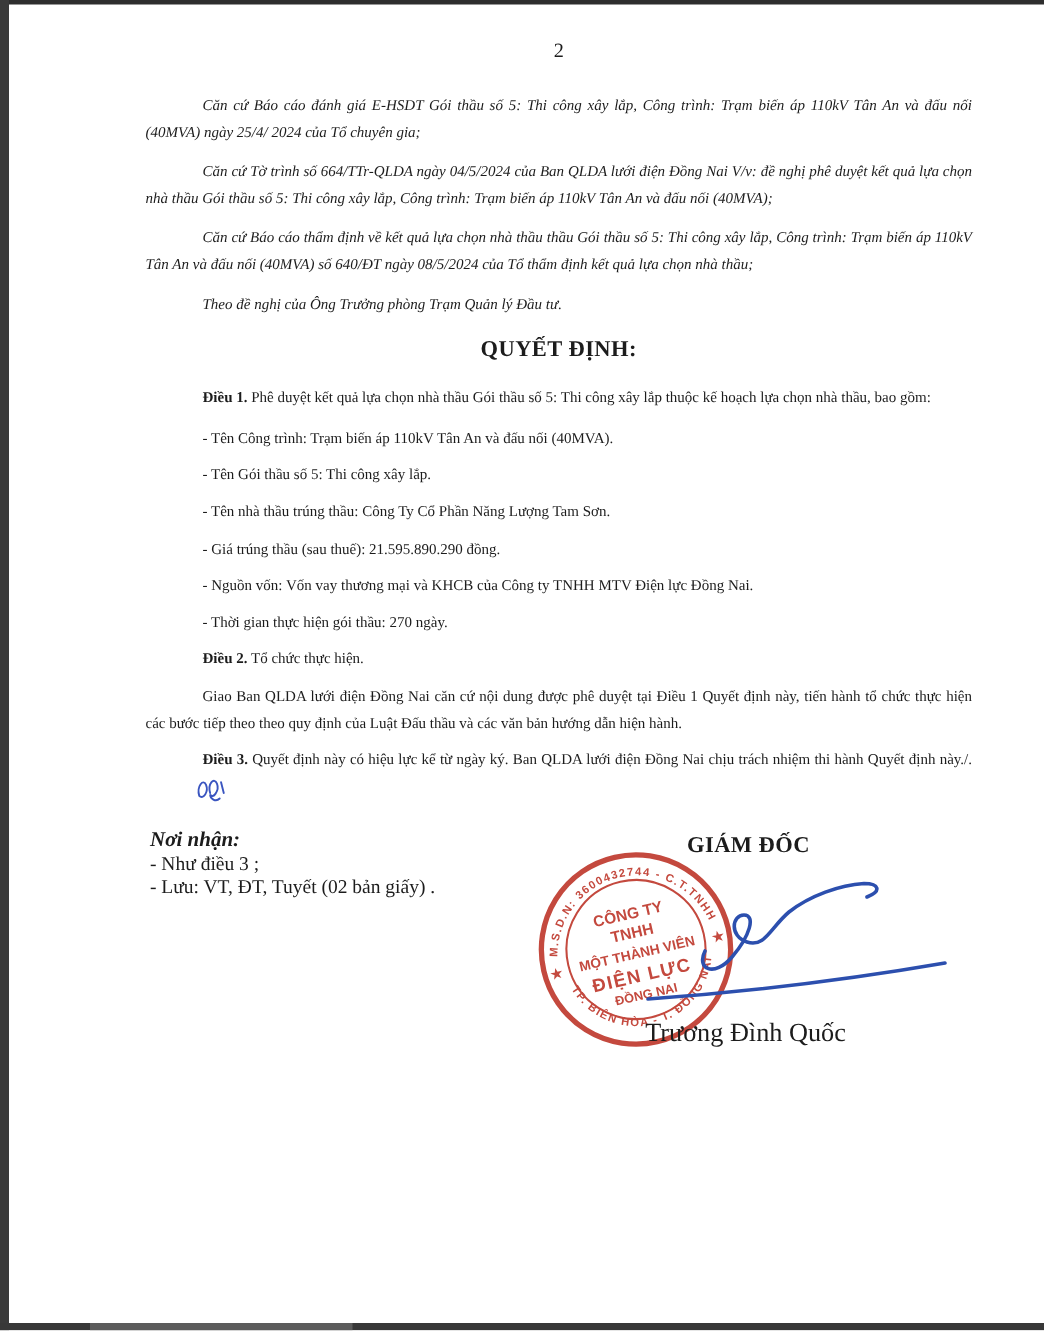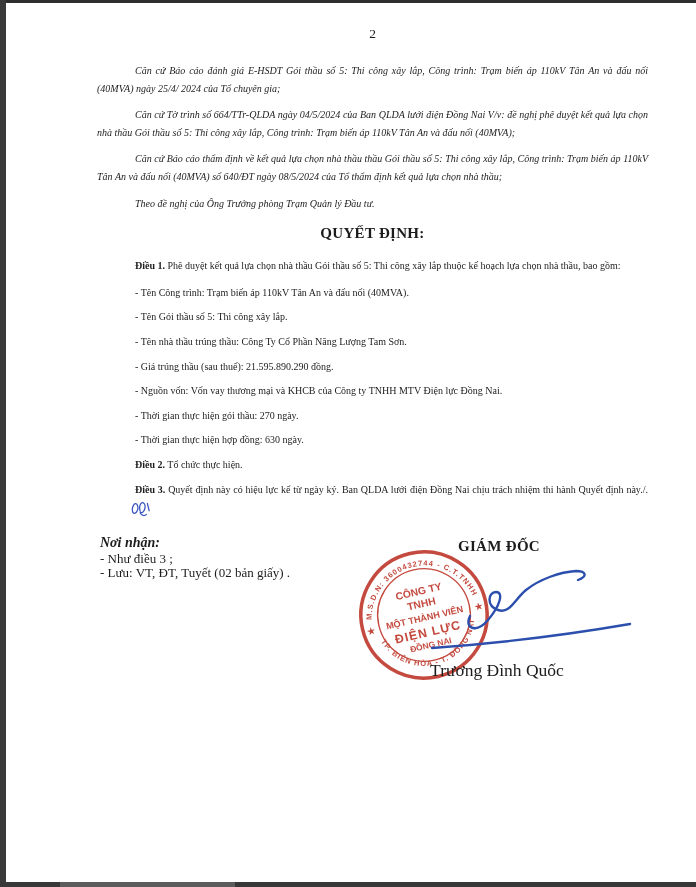--- a/index.html
+++ b/index.html
@@ -56,23 +56,23 @@
     <div class="heading">QUYẾT ĐỊNH:</div>
 
     <p class="para"><b class="art-label">Điều 1.</b><span> Phê duyệt kết quả lựa chọn nhà thầu Gói thầu số 5: Thi công xây lắp thuộc kế hoạch lựa chọn nhà thầu, bao gồm:</span></p>
 
     <p class="para item">- Tên Công trình: Trạm biến áp 110kV Tân An và đấu nối (40MVA).</p>
     <p class="para item">- Tên Gói thầu số 5: Thi công xây lắp.</p>
     <p class="para item">- Tên nhà thầu trúng thầu: Công Ty Cổ Phần Năng Lượng Tam Sơn.</p>
     <p class="para item">- Giá trúng thầu (sau thuế): 21.595.890.290 đồng.</p>
     <p class="para item">- Nguồn vốn: Vốn vay thương mại và KHCB của Công ty TNHH MTV Điện lực Đồng Nai.</p>
     <p class="para item">- Thời gian thực hiện gói thầu: 270 ngày.</p>
-    <p class="para item">- Thời gian thực hiện hợp đồng: 630 ngày.</p>
 
     <p class="para body-para"><b class="art-label">Điều 2.</b><span> Tổ chức thực hiện.</span></p>
+    <p class="para body-para">Giao Ban QLDA lưới điện Đồng Nai căn cứ nội dung được phê duyệt tại Điều 1 Quyết định này, tiến hành tổ chức thực hiện các bước tiếp theo theo quy định của Luật Đấu thầu và các văn bản hướng dẫn hiện hành.</p>
 
     <p class="para" style="margin-bottom:0;"><b class="art-label">Điều 3.</b><span> Quyết định này có hiệu lực kể từ ngày ký. Ban QLDA lưới điện Đồng Nai chịu trách nhiệm thi hành Quyết định này./.</span><svg class="initial-svg" viewBox="0 0 26 22">
           <path d="M4,16 C2,9 7,3 9,8 C11,13 7,19 4,16 M12,14 C10,7 15,2 17,7 C19,12 14,19 12,15 C12,18 16,21 19,18 M20,6 L22,14"></path>
         </svg></p>
 
     <div class="sign-area">
 
       <div class="recipients">
         <div class="label">Nơi nhận:</div>
         <div>- Như điều 3 ;</div>

